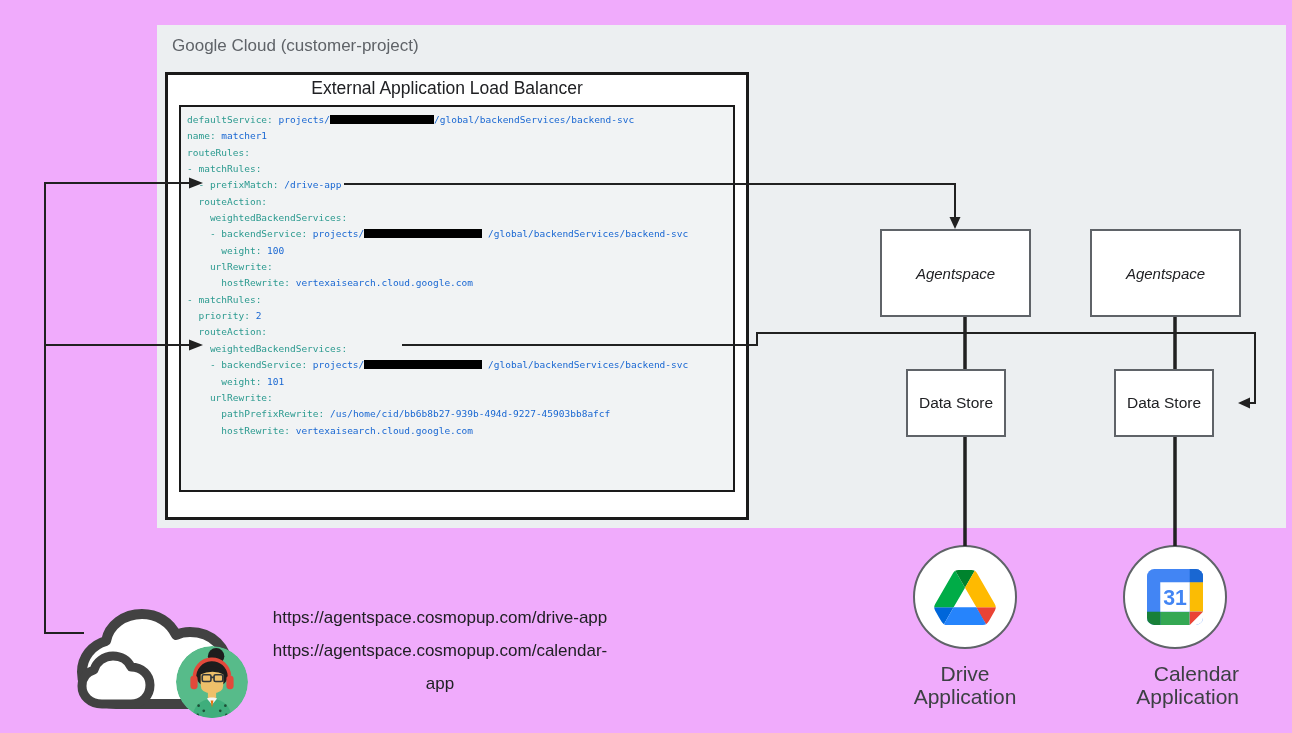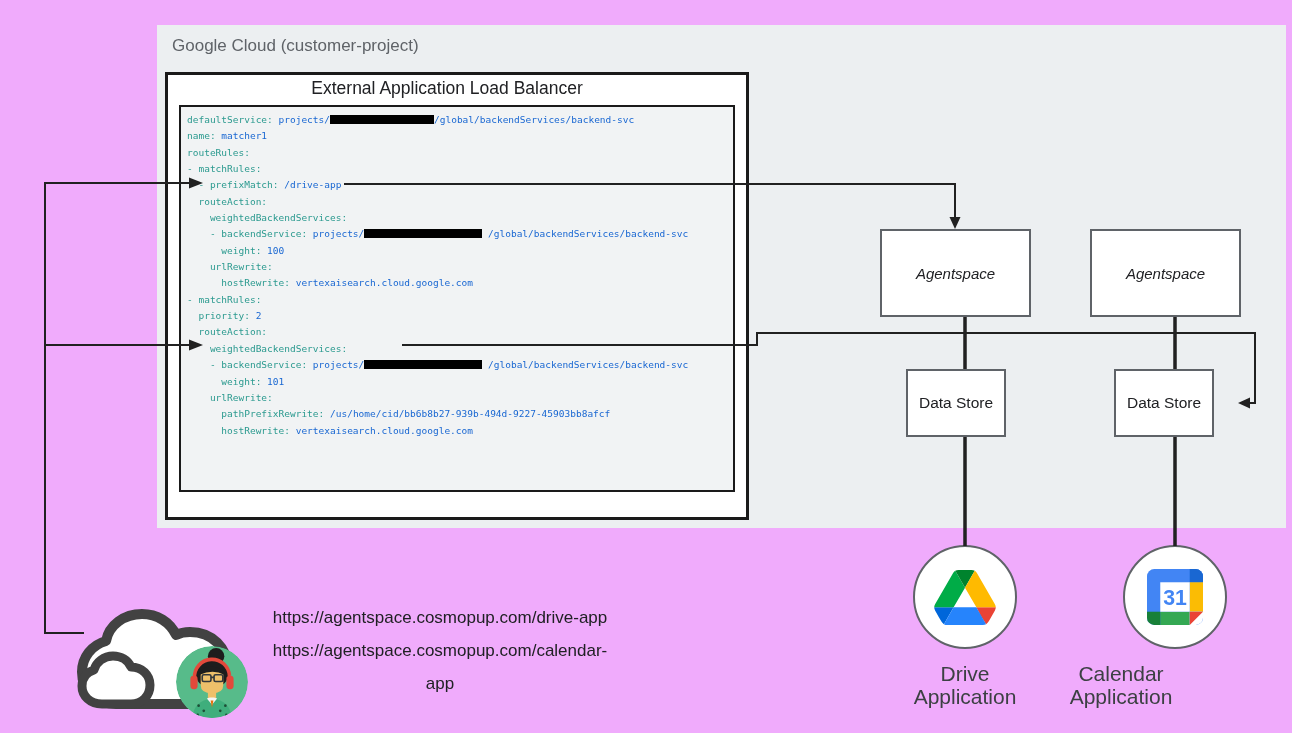--- a/index.html
+++ b/index.html
@@ -36,21 +36,21 @@
   .as1{left:880px;top:229px;} .as2{left:1090px;top:229px;}
   .datastore{width:100px;height:68px;font-size:15.5px;color:#202124;}
   .ds1{left:906px;top:369px;} .ds2{left:1114px;top:369px;}
 
   .app-circle{position:absolute;width:104px;height:104px;box-sizing:border-box;
               border-radius:50%;background:#fff;border:2px solid #5f6368;
               display:flex;align-items:center;justify-content:center;z-index:2;}
   .drive-circle{left:913px;top:545px;} .calendar-circle{left:1123px;top:545px;}
   .app-label{position:absolute;width:140px;text-align:center;font-size:21px;
              line-height:23px;color:#3c4043;z-index:2;}
-  .drive-label{left:895px;top:662px;} .calendar-label{left:1051px;top:662px;}
+  .drive-label{left:895px;top:662px;} .calendar-label{left:1099px;top:662px;text-align:right;}
 
   .cloud-wrap{position:absolute;left:68px;top:606px;width:190px;height:112px;z-index:2;}
   .avatar{position:absolute;left:176px;top:646px;width:72px;height:72px;z-index:3;}
 
   .frontend-text{position:absolute;left:248px;top:601px;width:342px;text-align:center;
                  font-size:17px;line-height:33px;color:#202124;z-index:2;margin-left:21px;}
 </style>
 </head>
 <body>
 

